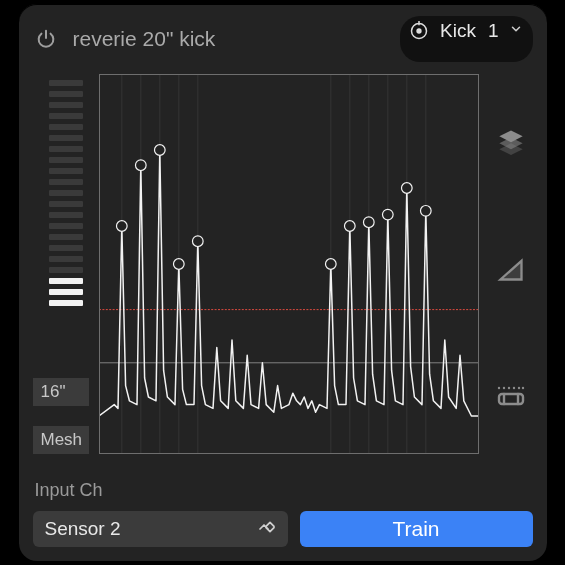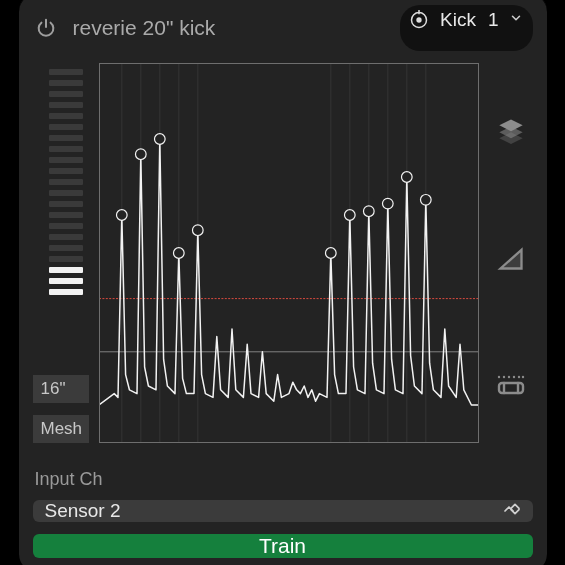--- a/index.html
+++ b/index.html
@@ -80,21 +80,21 @@
 
   .tag {
     height: 28px;
     background: #3b3b3b;
     color: #c8c8c8;
     font-size: 17px;
     display: flex; align-items: center;
     padding: 0 8px;
     margin-top: 4px;
   }
-  .tag + .tag { margin-top: 12px; }
+  .tag + .tag { margin-top: 20px; }
 
   .chart-wrap {
     flex: 1;
     position: relative;
   }
   .chart-frame {
     position: absolute; inset: 0;
     border: 1px solid #6e6e6e;
     border-top-width: 1px;
   }
@@ -119,38 +119,38 @@
   .footer {
     margin-top: 26px;
     display: flex; flex-direction: column;
     gap: 10px;
   }
   .footer-label {
     color: #9a9a9a; font-size: 18px; font-weight: 400;
     padding-left: 2px;
   }
   .footer-row {
-    display: flex; gap: 12px; align-items: stretch; flex-direction: column;
+    display: flex; gap: 12px; align-items: stretch;
   }
   .select {
     flex: 1;
     background: #3b3b3b;
     border-radius: 6px;
     height: 36px;
     display: flex; align-items: center;
     padding: 0 10px 0 12px;
     color: #e8e8e8;
     font-size: 19px;
     justify-content: space-between;
     cursor: pointer;
   }
   .select .chev { color: #d0d0d0; }
   .train-btn {
     flex: 1;
-    background: #15803d;
+    background: #3b82f6;
     border-radius: 6px;
     color: #fff;
     font-size: 21px;
     display: flex; align-items: center; justify-content: center;
     cursor: pointer;
     height: 36px;
   }
 </style>
 </head>
 <body>

